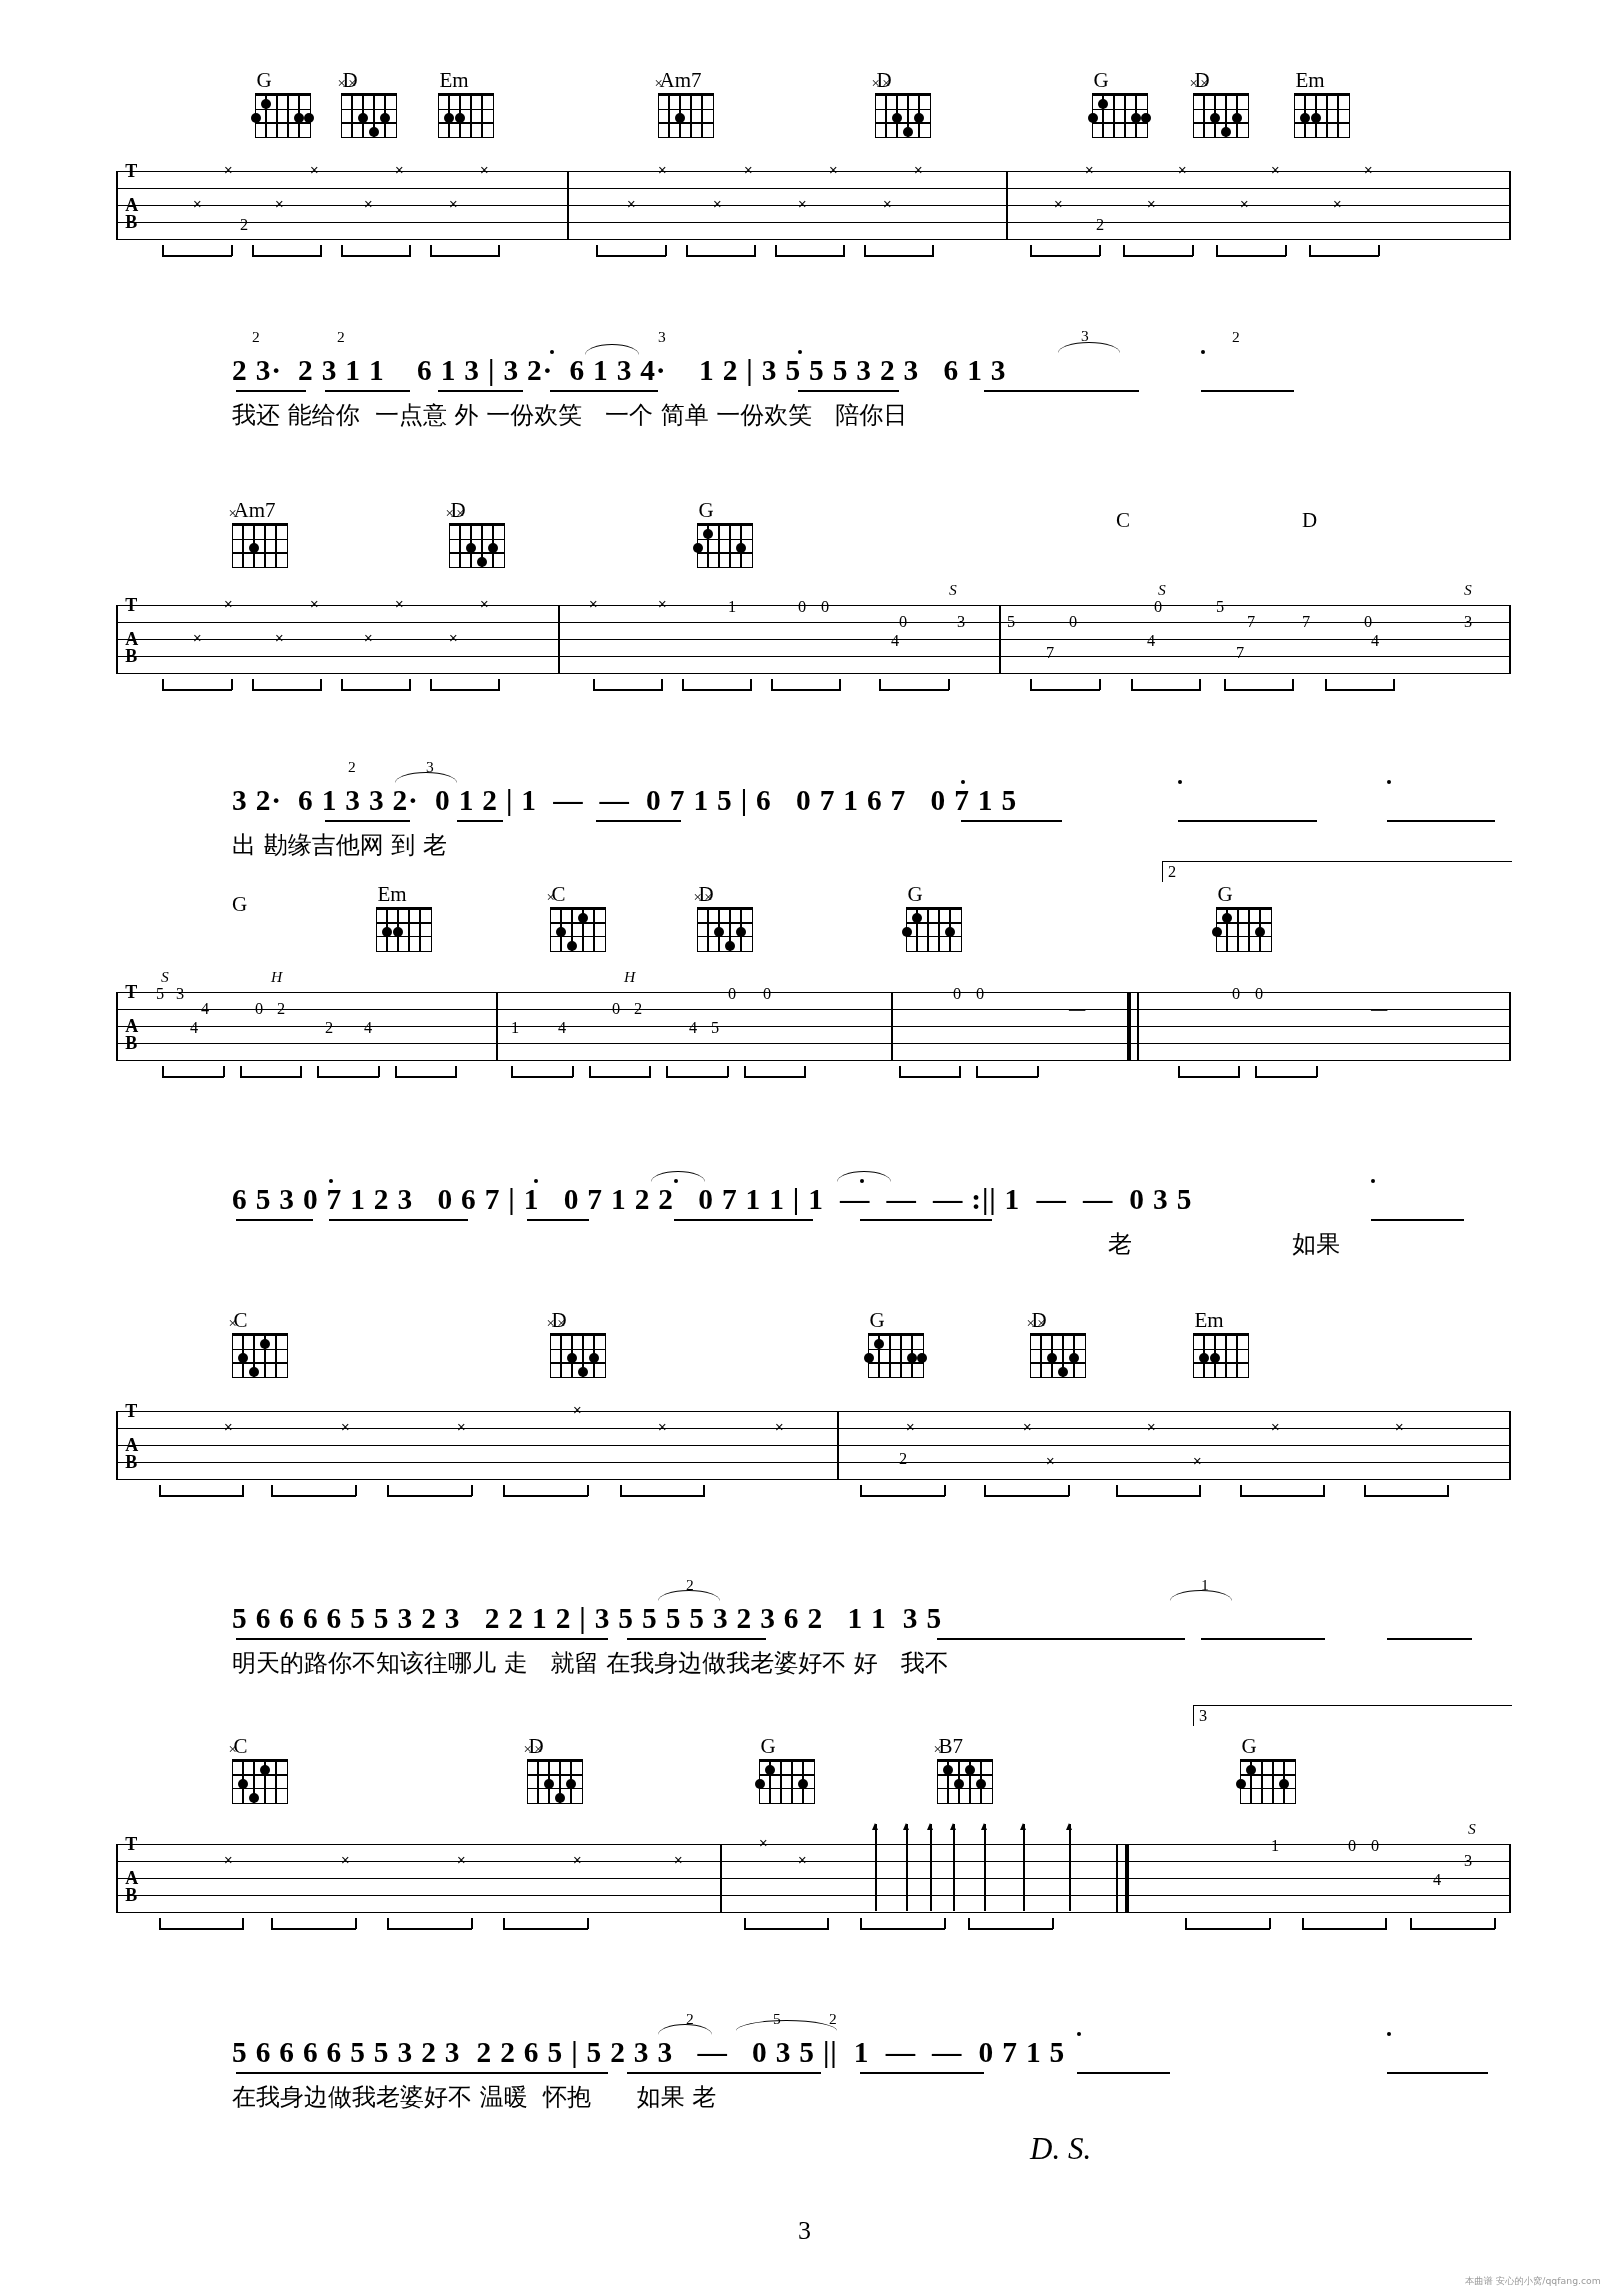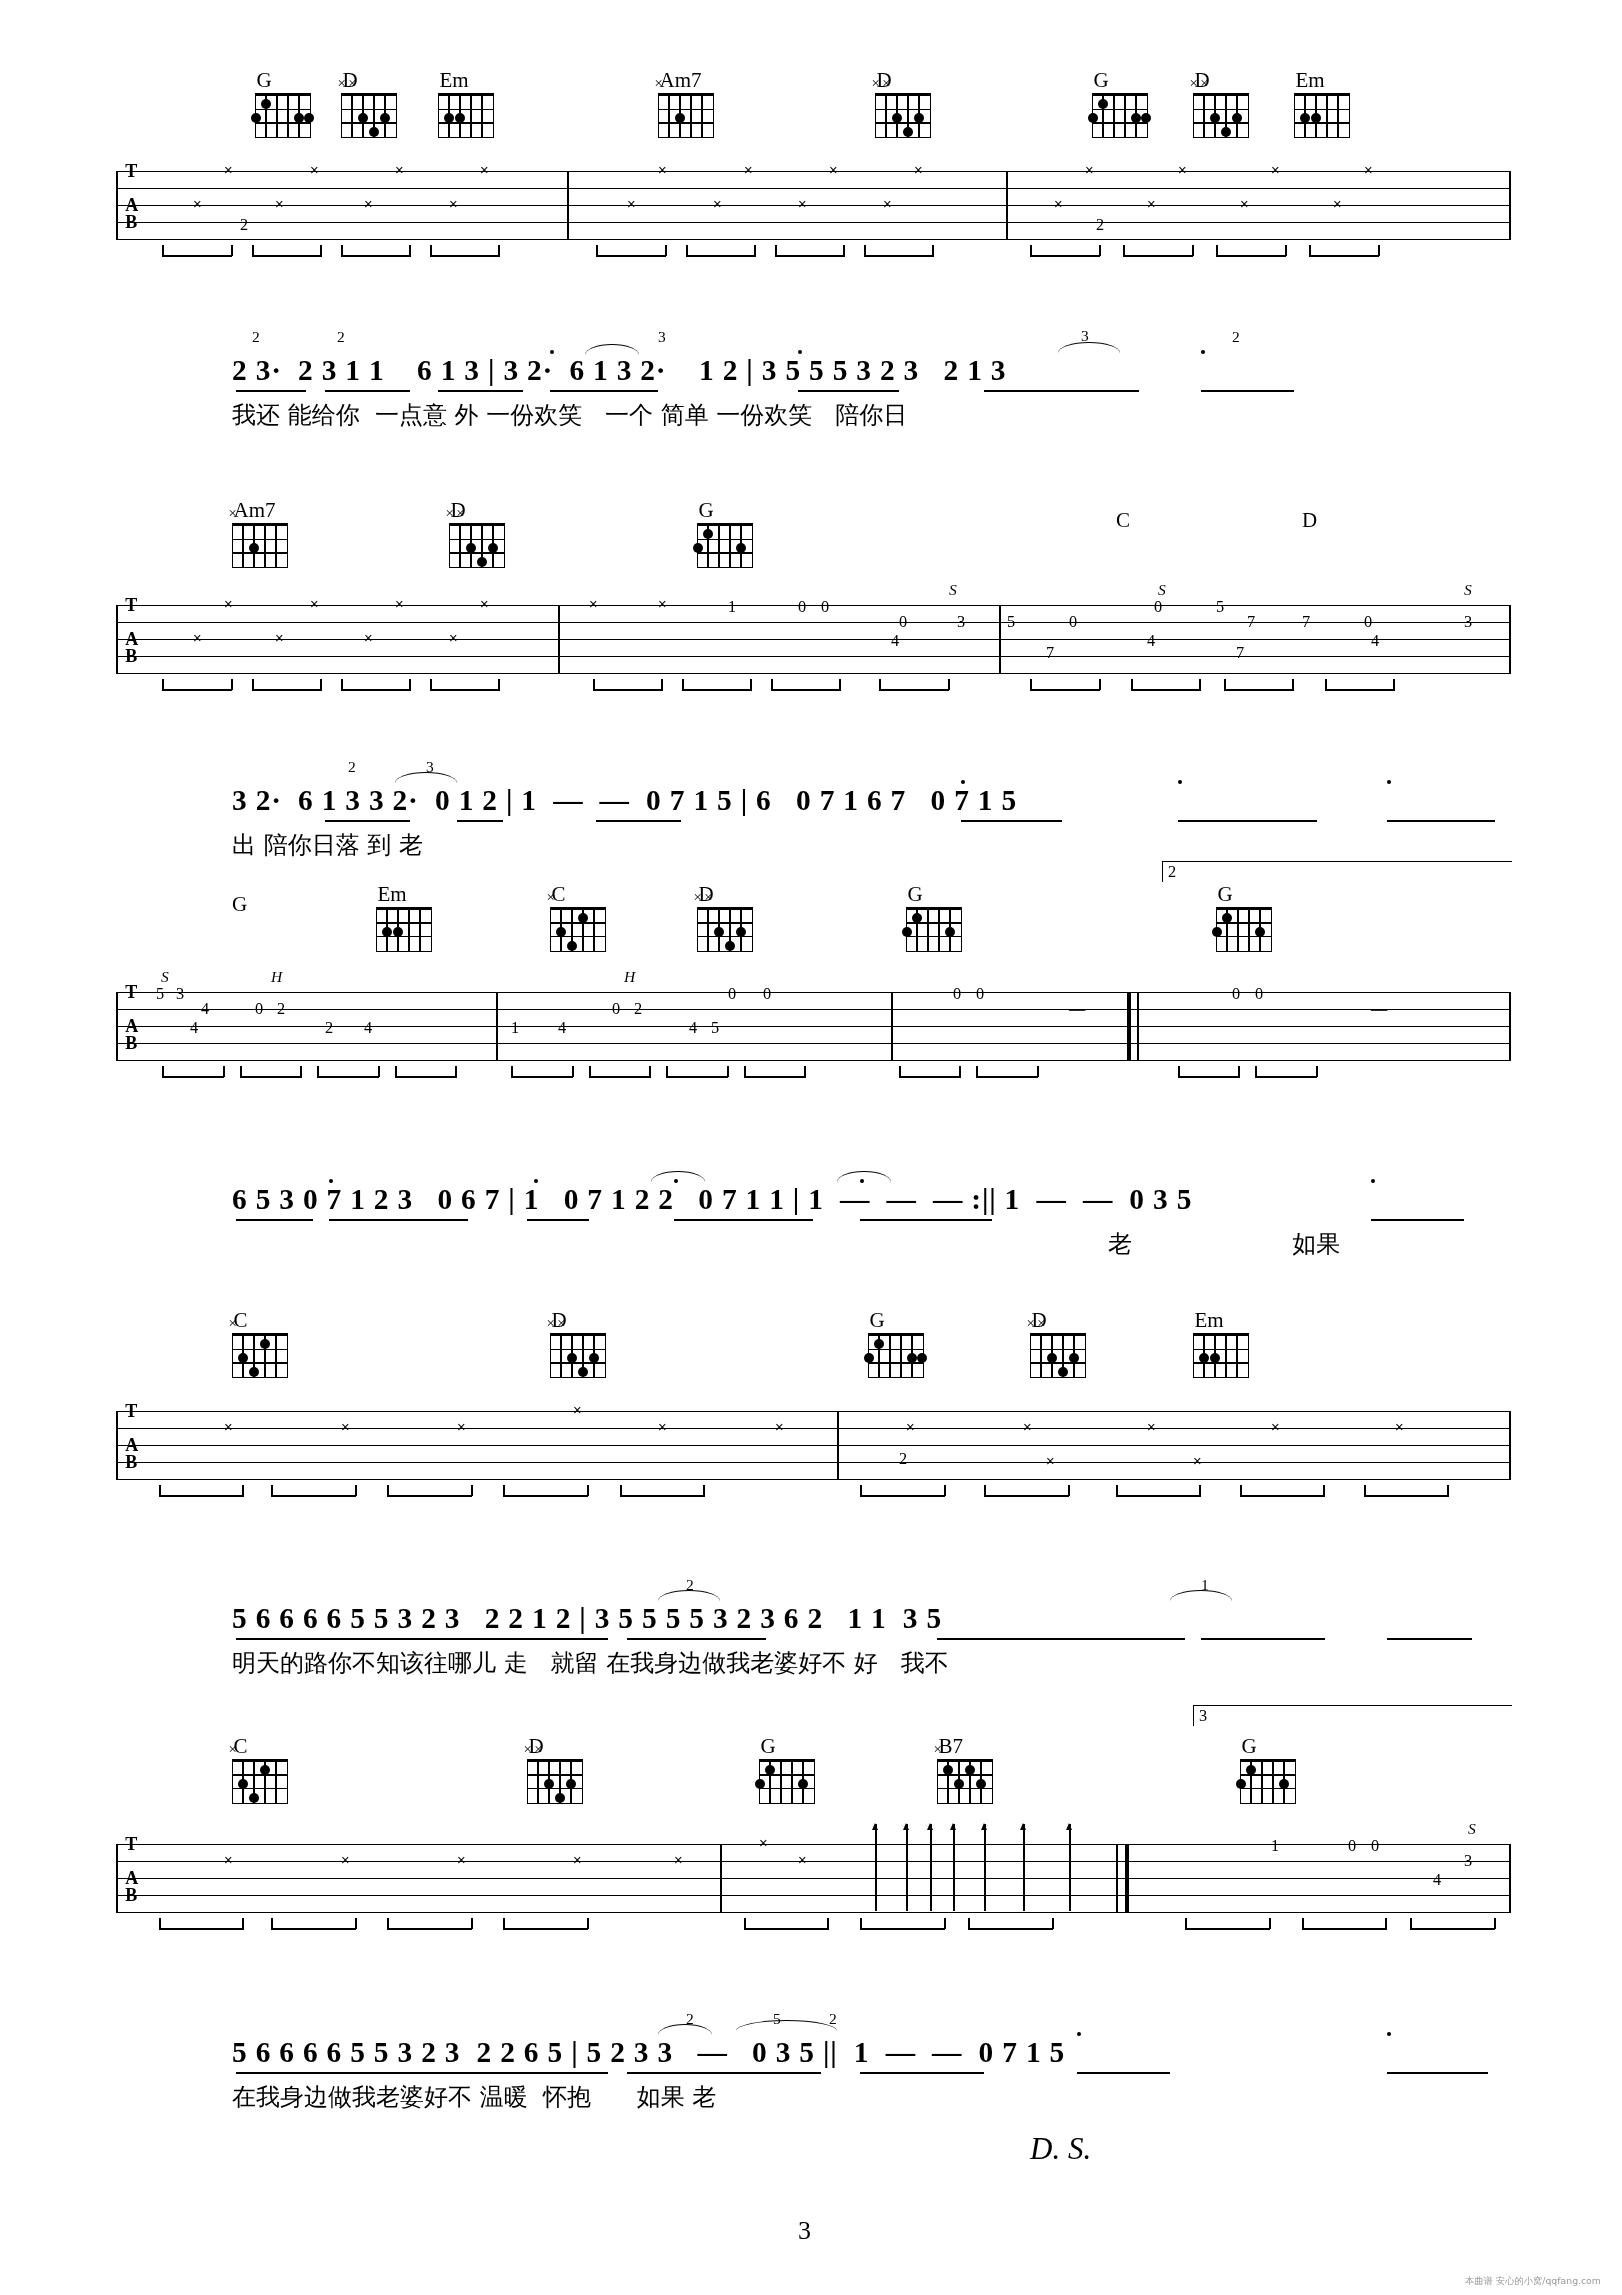--- a/index.html
+++ b/index.html
@@ -254,21 +254,21 @@
     <div class="beam" style="left:1100px;top:84px;width:70px"></div>
     <div class="stem" style="left:1100px;top:74px;height:11px"></div>
     <div class="stem" style="left:1169px;top:74px;height:11px"></div>
     <div class="beam" style="left:1193px;top:84px;width:70px"></div>
     <div class="stem" style="left:1193px;top:74px;height:11px"></div>
     <div class="stem" style="left:1262px;top:74px;height:11px"></div>
   </div>
 </div>
 
 <div class="abs" style="left:116px;top:333px;width:1410px;">
-  <div class="jp" style="left:116px;top:23px;">2 3·  2 3 1 1    6 1 3 | 3 2·  6 1 3 2·    1 2 | 3 5 5 5 3 2 3   2 1 3</div>
+  <div class="jp" style="left:116px;top:23px;">2 3·  2 3 1 1    6 1 3 | 3 2·  6 1 3 4·    1 2 | 3 5 5 5 3 2 3   6 1 3</div>
   <div class="lyr" style="left:116px;top:70px;">我还 能给你  一点意 外 一份欢笑   一个 简单 一份欢笑   陪你日</div>
   <div class="ul" style="left:120px;top:57px;width:70px"></div>
   <div class="ul" style="left:209px;top:57px;width:85px"></div>
   <div class="ul" style="left:322px;top:57px;width:85px"></div>
   <div class="ul" style="left:434px;top:57px;width:108px"></div>
   <div class="ul" style="left:682px;top:57px;width:101px"></div>
   <div class="ul" style="left:868px;top:57px;width:155px"></div>
   <div class="ul" style="left:1085px;top:57px;width:93px"></div>
   <div class="dotu" style="left:434px;top:17px"></div>
   <div class="dotu" style="left:682px;top:17px"></div>
@@ -407,21 +407,21 @@
     <div class="stem" style="left:1108px;top:74px;height:11px"></div>
         <div class="stem" style="left:1176px;top:74px;height:11px"></div>
     <div class="beam" style="left:1209px;top:84px;width:70px"></div>
     <div class="stem" style="left:1209px;top:74px;height:11px"></div>
         <div class="stem" style="left:1277px;top:74px;height:11px"></div>
   </div>
 </div>
 
 <div class="abs" style="left:116px;top:763px;width:1410px;">
   <div class="jp" style="left:116px;top:23px;">3 2·  6 1 3 3 2·  0 1 2 | 1  —  —  0 7 1 5 | 6   0 7 1 6 7   0 7 1 5</div>
-  <div class="lyr" style="left:116px;top:70px;">出 陪你日落 到 老</div>
+  <div class="lyr" style="left:116px;top:70px;">出 勘缘吉他网 到 老</div>
   <div class="ul" style="left:209px;top:57px;width:85px"></div>
   <div class="ul" style="left:341px;top:57px;width:46px"></div>
   <div class="ul" style="left:480px;top:57px;width:85px"></div>
   <div class="ul" style="left:845px;top:57px;width:101px"></div>
   <div class="ul" style="left:1062px;top:57px;width:139px"></div>
   <div class="ul" style="left:1271px;top:57px;width:108px"></div>
   <div class="dotu" style="left:845px;top:17px"></div>
   <div class="dotu" style="left:1062px;top:17px"></div>
   <div class="dotu" style="left:1271px;top:17px"></div>
   <div class="slur" style="left:279px;top:9.3px;width:62px"></div>

